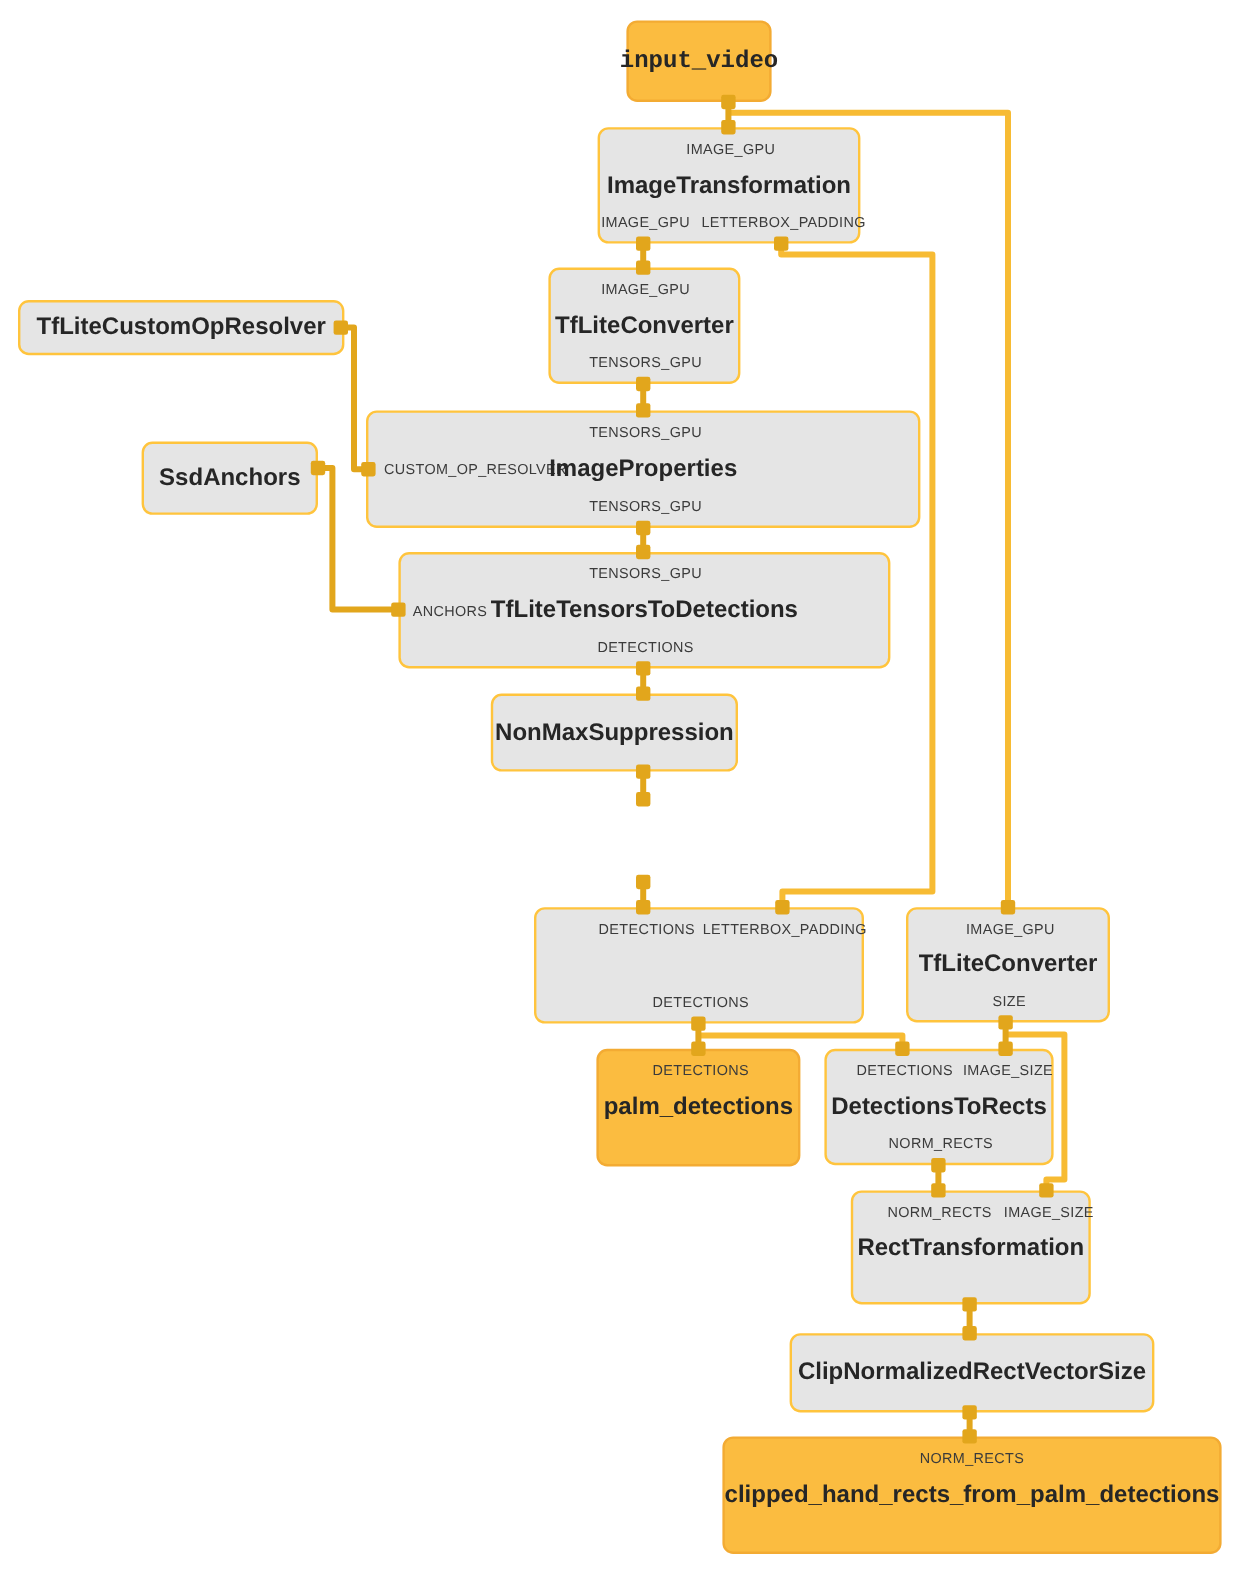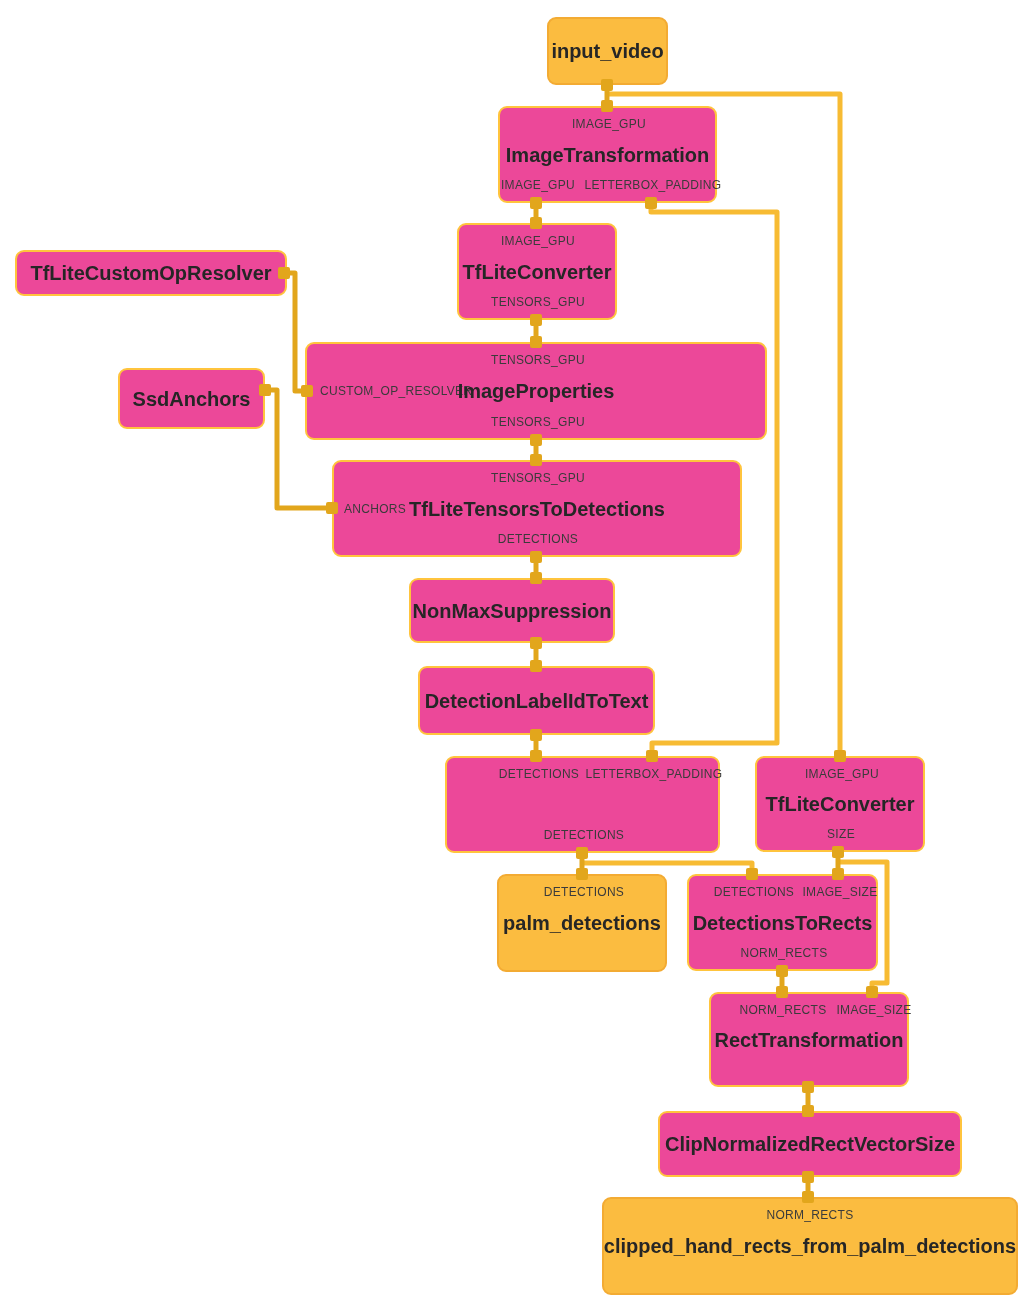--- a/index.html
+++ b/index.html
@@ -19,21 +19,21 @@
   svg.edges  { z-index: 1; }
   .node      { z-index: 2; }
   svg.ports  { z-index: 3; pointer-events: none; }
 
   .node {
     position: absolute;
     box-sizing: border-box;
     border-radius: 9px;
   }
   .node.calc {
-    background: #ec4899;
+    background: #e5e5e5;
     border: 2px solid #FFC43D;
   }
   .node.stream {
     background: #FBBC40;
     border: 2px solid #F3AB33;
   }
   .node-title {
     position: absolute;
     left: 50%; top: 50%;
     transform: translate(-50%, -50%);
@@ -83,21 +83,21 @@
     <polyline class="edge dark" points="536,557 536,578"></polyline>
     <polyline class="edge dark" points="536,643 536,666"></polyline>
     <polyline class="edge dark" points="536,735 536,756"></polyline>
     <polyline class="edge dark" points="582,853 582,874"></polyline>
     <polyline class="edge dark" points="838,852 838,874"></polyline>
     <polyline class="edge dark" points="782,971 782,992"></polyline>
     <polyline class="edge dark" points="808,1087 808,1111"></polyline>
     <polyline class="edge dark" points="808,1177 808,1197"></polyline>
   </svg>
 
-  <div class="node stream" style="left:547px; top:17px; width:121px; height:68px;">
+  <div class="node stream" style="left:522px; top:17px; width:121px; height:68px;font-family:Liberation Mono, monospace;">
     <div class="node-title">input_video</div>
   </div>
 
   <div class="node calc" style="left:498px; top:106px; width:219px; height:97px;">
     <span class="plabel top" style="left:109px">IMAGE_GPU</span>
     <div class="node-title">ImageTransformation</div>
     <span class="plabel bottom" style="left:38px">IMAGE_GPU</span>
     <span class="plabel bottom" style="left:153px">LETTERBOX_PADDING</span>
   </div>
 
@@ -126,23 +126,20 @@
     <span class="plabel top" style="left:204px">TENSORS_GPU</span>
     <span class="plabel left" style="left:10px">ANCHORS</span>
     <div class="node-title">TfLiteTensorsToDetections</div>
     <span class="plabel bottom" style="left:204px">DETECTIONS</span>
   </div>
 
   <div class="node calc" style="left:409px; top:578px; width:206px; height:65px;">
     <div class="node-title">NonMaxSuppression</div>
   </div>
 
-  <div class="node calc" style="left:418px; top:666px; width:237px; height:69px;">
-    <div class="node-title">DetectionLabelIdToText</div>
-  </div>
 
   <div class="node calc" style="left:445px; top:756px; width:275px; height:97px;">
     <span class="plabel top" style="left:92px">DETECTIONS</span>
     <span class="plabel top" style="left:207px">LETTERBOX_PADDING</span>
     <span class="plabel bottom" style="left:137px">DETECTIONS</span>
   </div>
 
   <div class="node calc" style="left:755px; top:756px; width:170px; height:96px;">
     <span class="plabel top" style="left:85px">IMAGE_GPU</span>
     <div class="node-title">TfLiteConverter</div>

